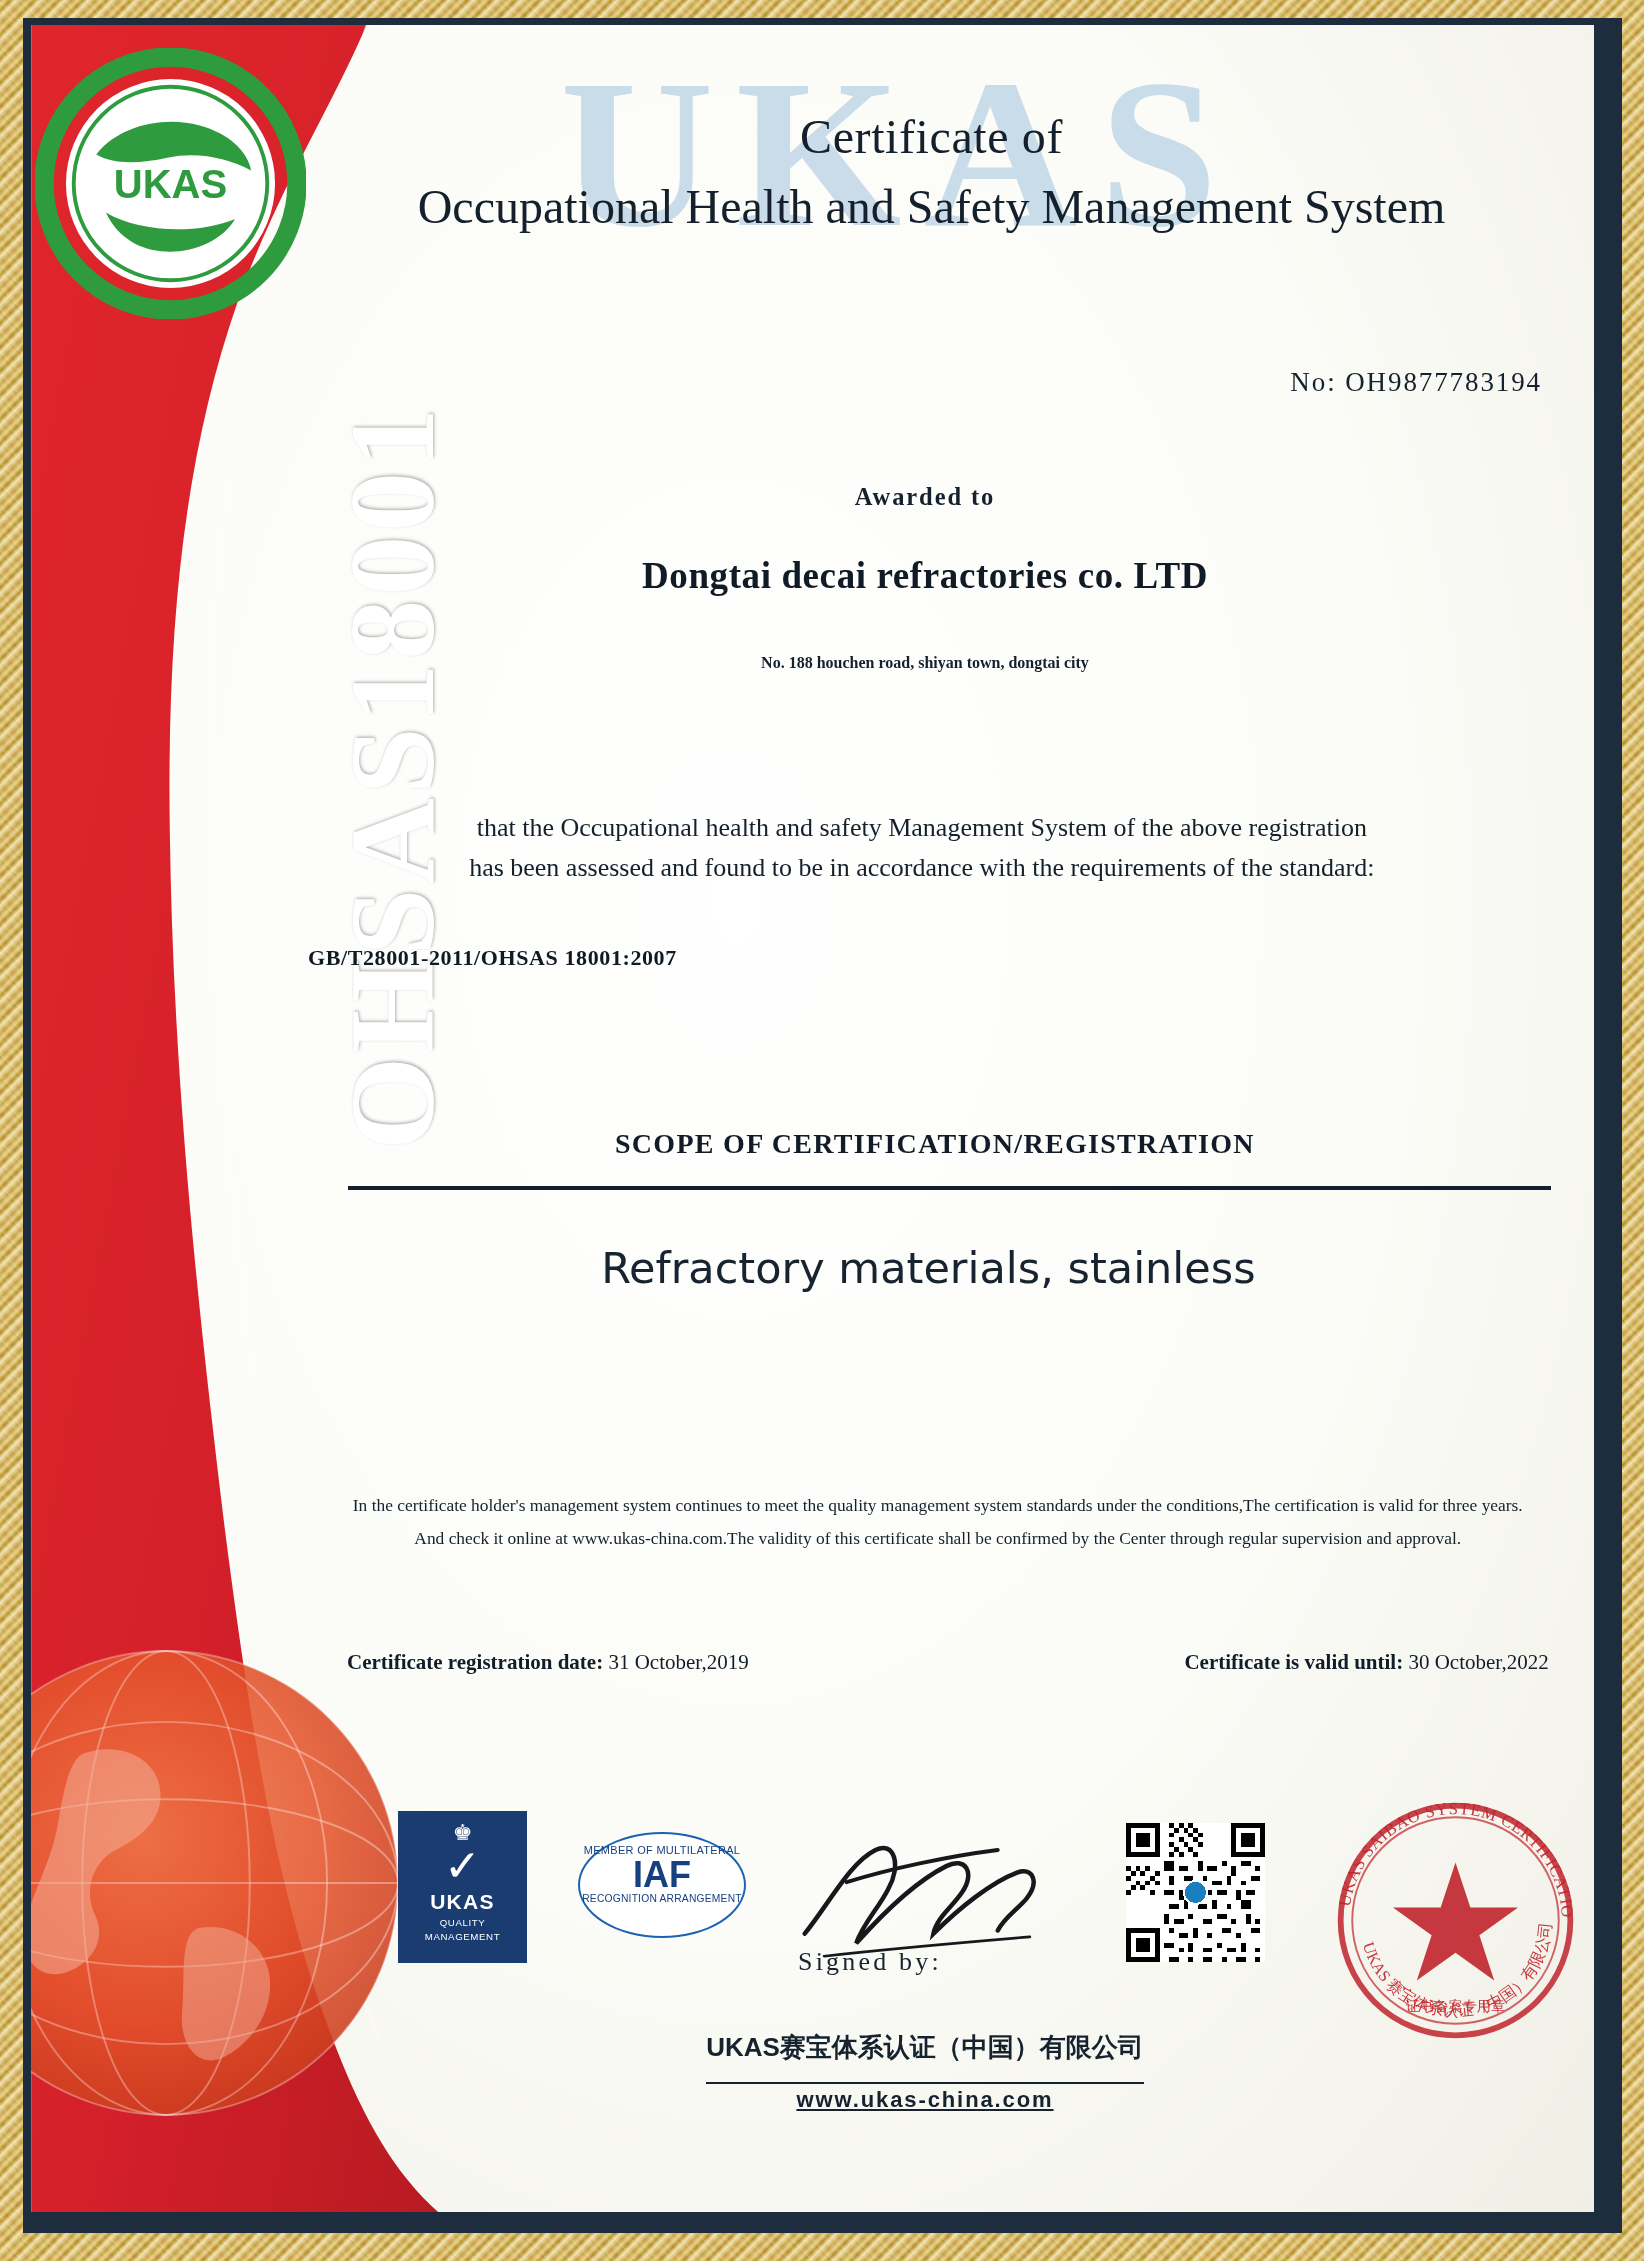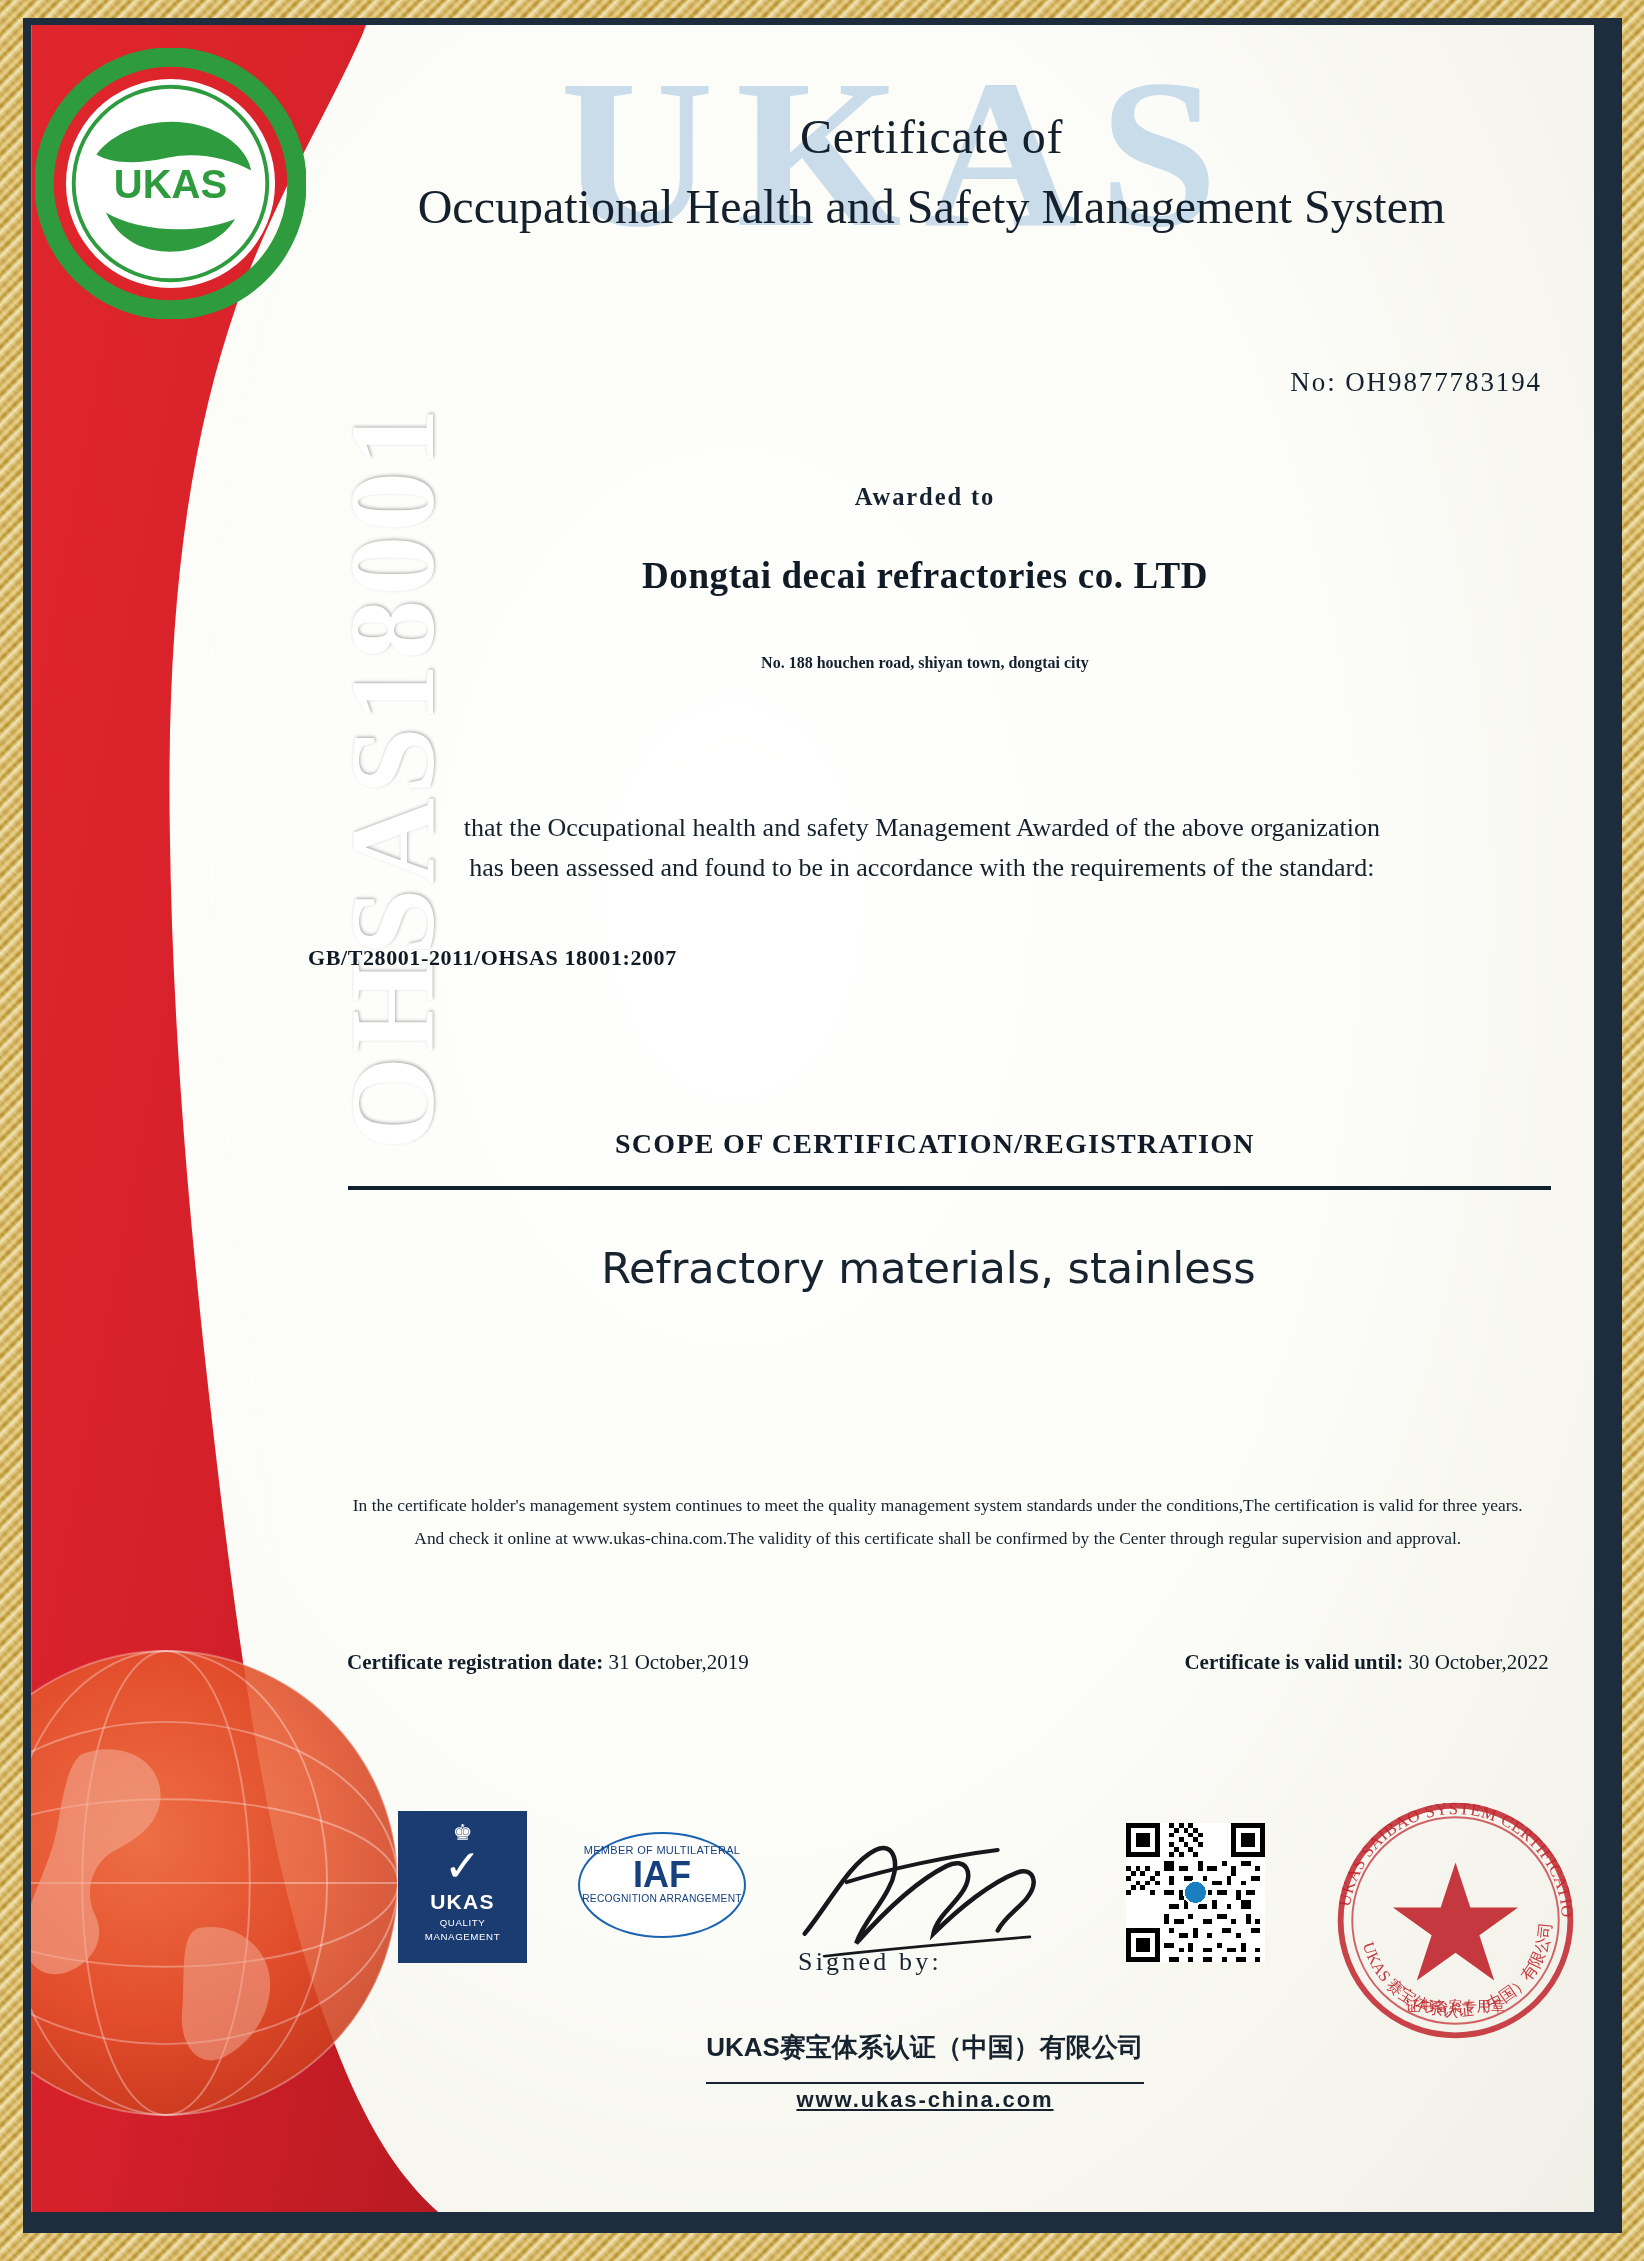--- a/index.html
+++ b/index.html
@@ -430,21 +430,21 @@
       <div class="cert-no">
         <span>No:</span>
         <span>OH9877783194</span>
       </div>
 
       <div class="awarded-to">Awarded to</div>
       <div class="company">Dongtai decai refractories co. LTD</div>
       <div class="address">No. 188 houchen road, shiyan town, dongtai city</div>
 
       <div class="statement">
-        <div>that the Occupational health and safety Management Awarded of the above organization</div>
+        <div>that the Occupational health and safety Management System of the above registration</div>
         <div>has been assessed and found to be in accordance with the requirements of the standard:</div>
       </div>
 
       <div class="standard">GB/T28001-2011/OHSAS 18001:2007</div>
 
       <div class="scope-heading">SCOPE OF CERTIFICATION/REGISTRATION</div>
       <div class="scope-rule"></div>
       <div class="scope-text">
         <div>Refractory materials, stainless</div>
       </div>

